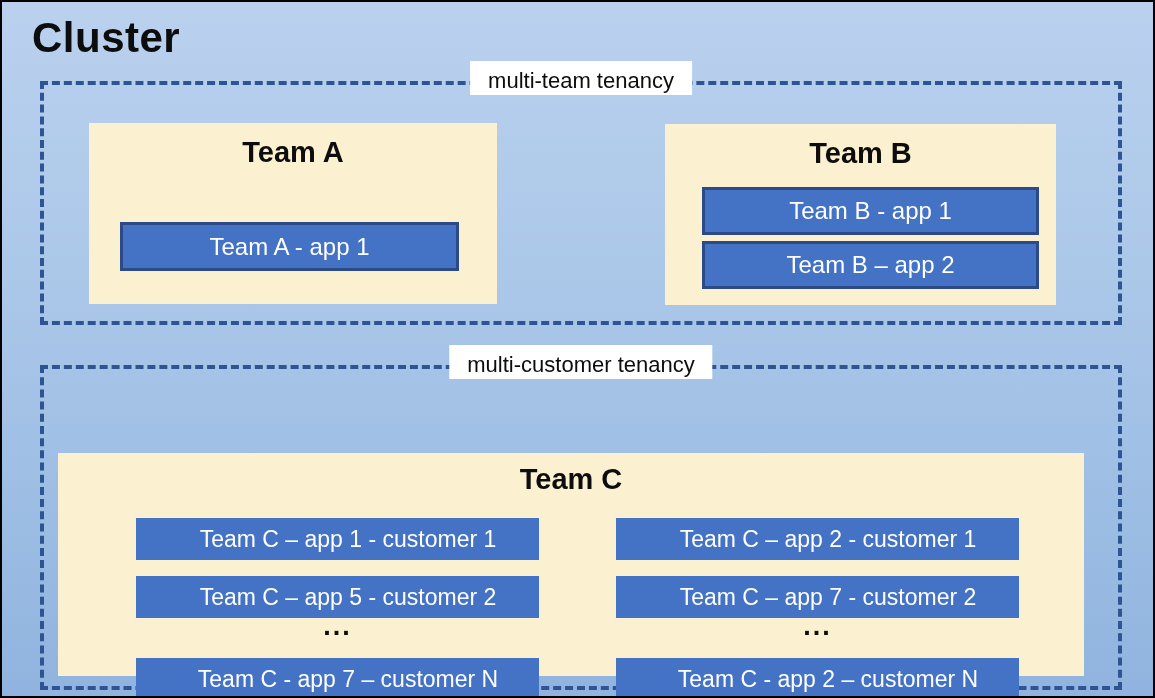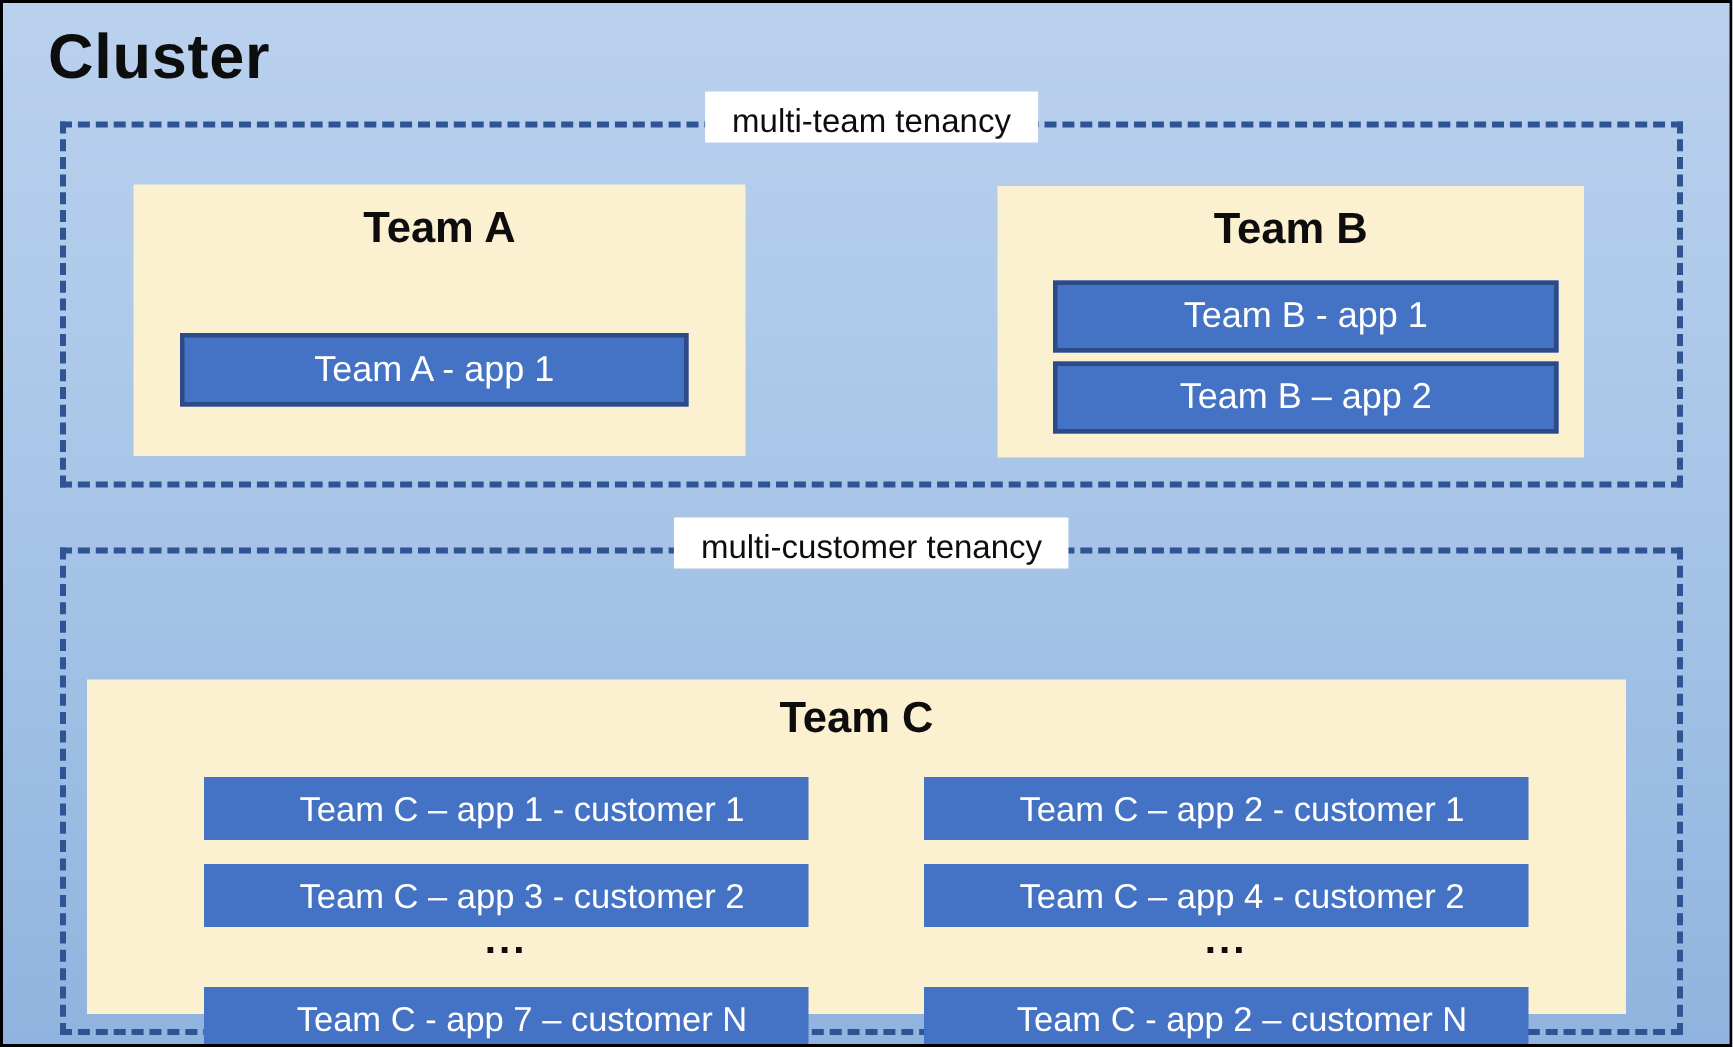--- a/index.html
+++ b/index.html
@@ -126,24 +126,24 @@
     </div>
   </div>
 
   <div class="tenancy-section section-multi-customer">
     <div class="tenancy-label">multi-customer tenancy</div>
 
     <div class="team-box team-c">
       <div class="team-title">Team C</div>
 
       <div class="app-box c-col1 c-row1">Team C – app 1 - customer 1</div>
-      <div class="app-box c-col1 c-row2">Team C – app 3 - customer 2</div>
+      <div class="app-box c-col1 c-row2">Team C – app 5 - customer 2</div>
       <div class="ellipsis c-col1">...</div>
       <div class="app-box c-col1 c-rowN">Team C - app 7 – customer N</div>
 
       <div class="app-box c-col2 c-row1">Team C – app 2 - customer 1</div>
-      <div class="app-box c-col2 c-row2">Team C – app 4 - customer 2</div>
+      <div class="app-box c-col2 c-row2">Team C – app 7 - customer 2</div>
       <div class="ellipsis c-col2">...</div>
       <div class="app-box c-col2 c-rowN">Team C - app 2 – customer N</div>
     </div>
   </div>
 
 </div>
 
 </body></html>

